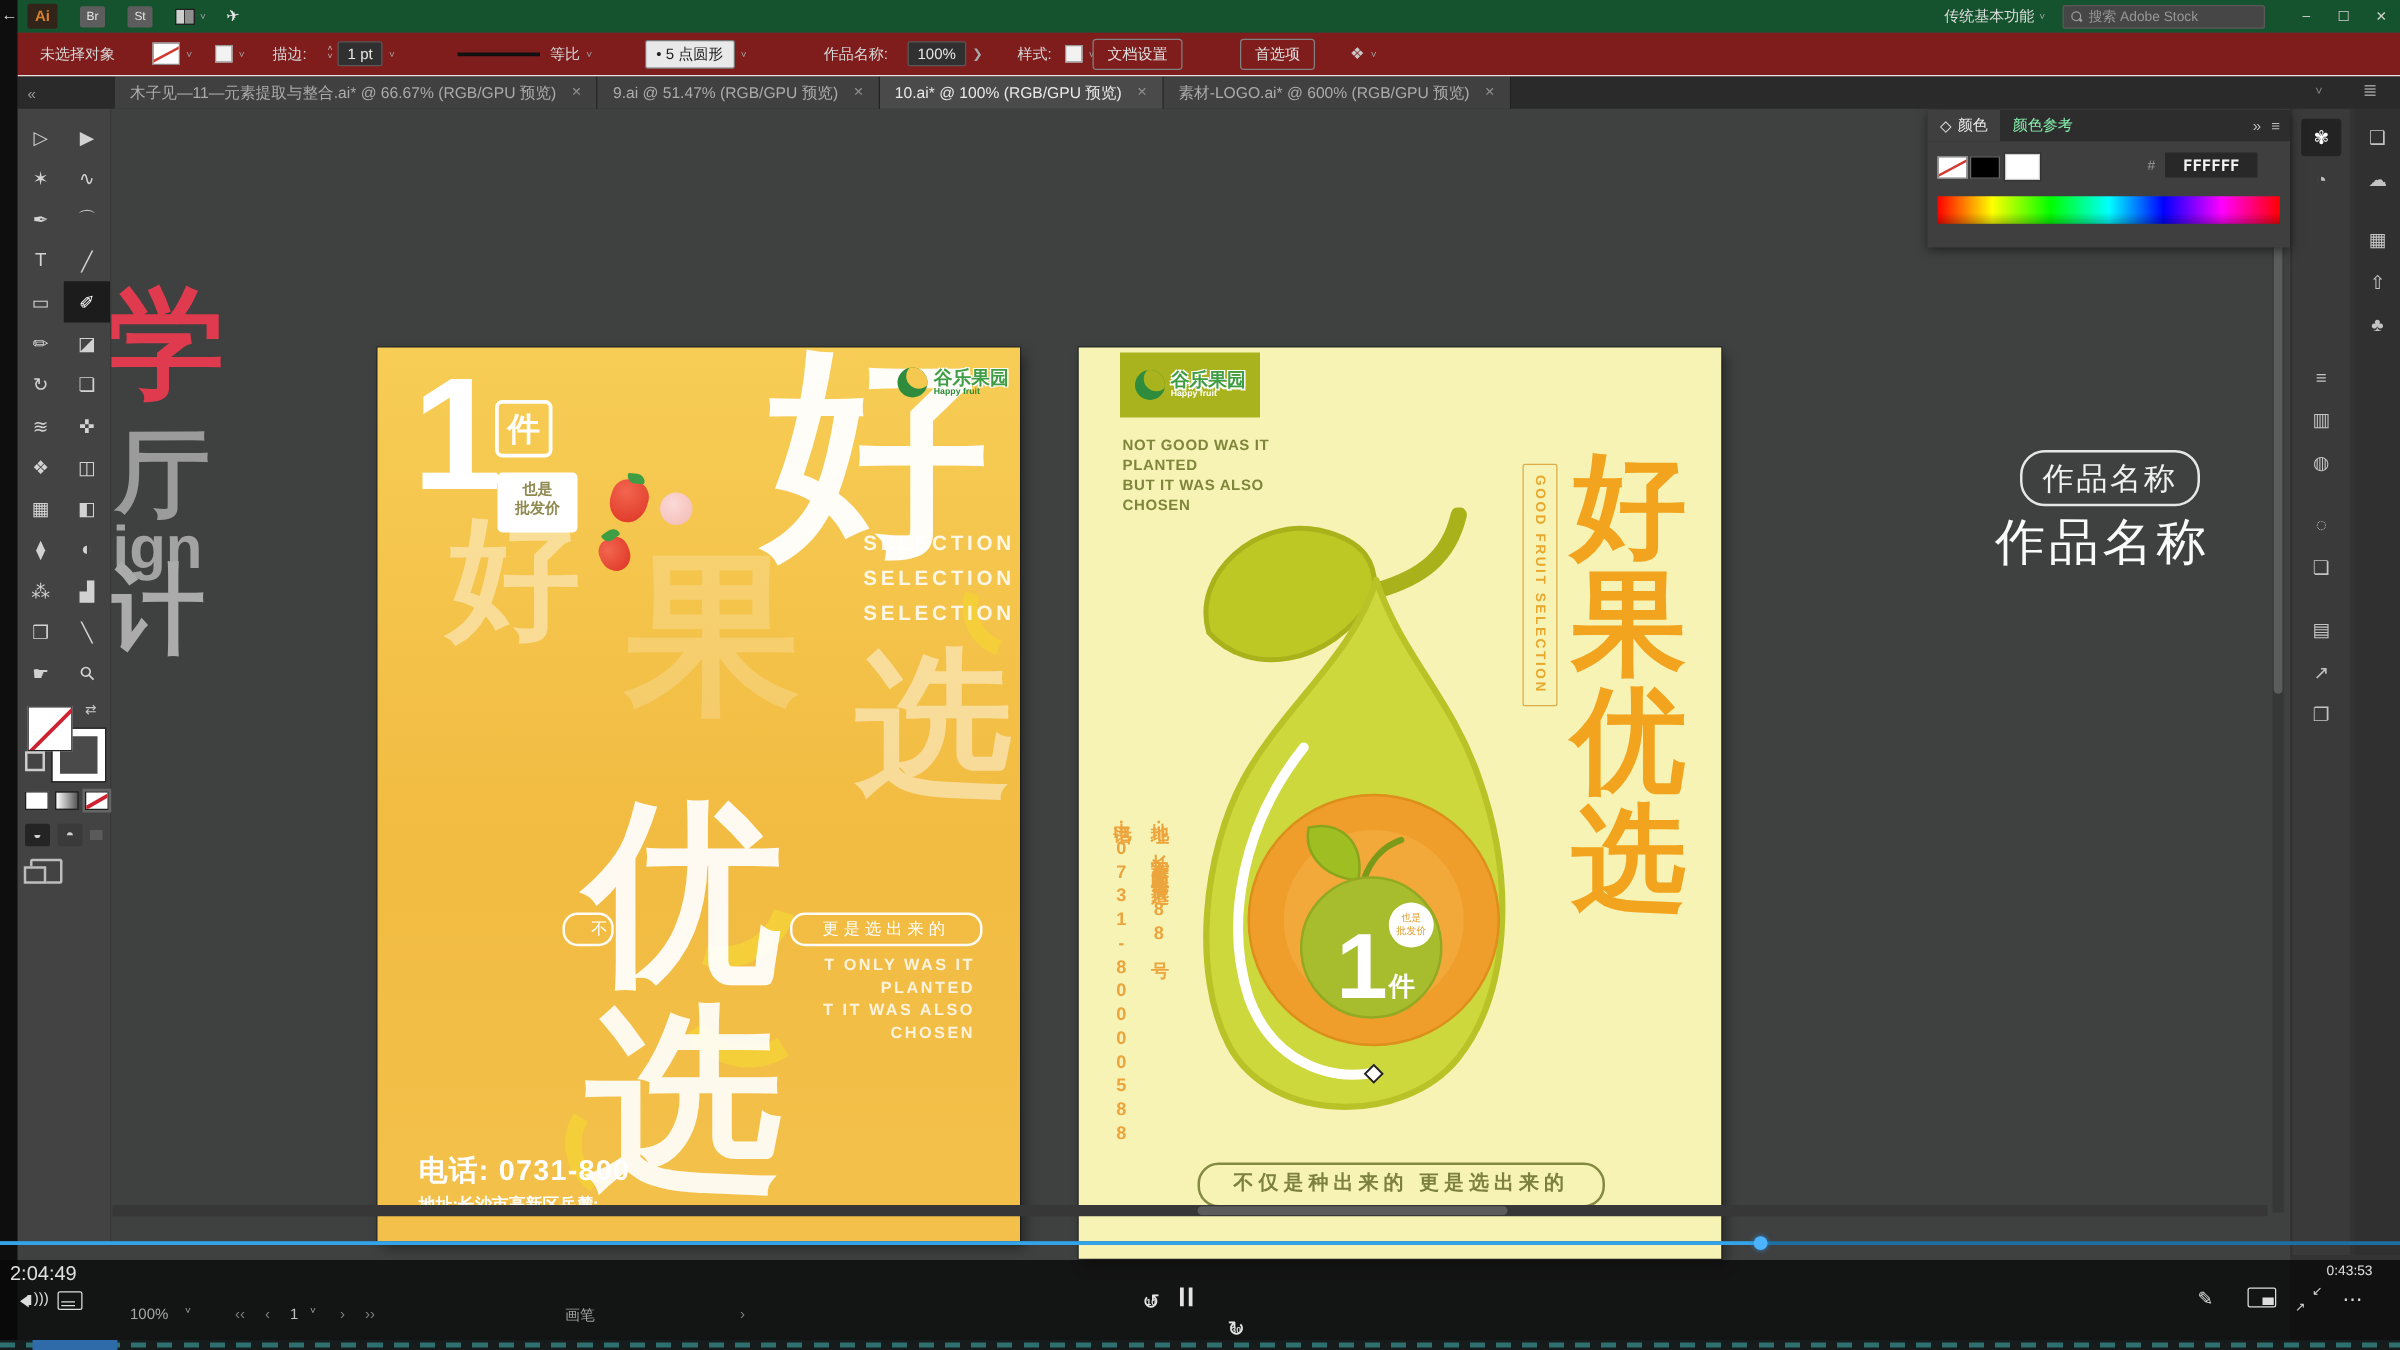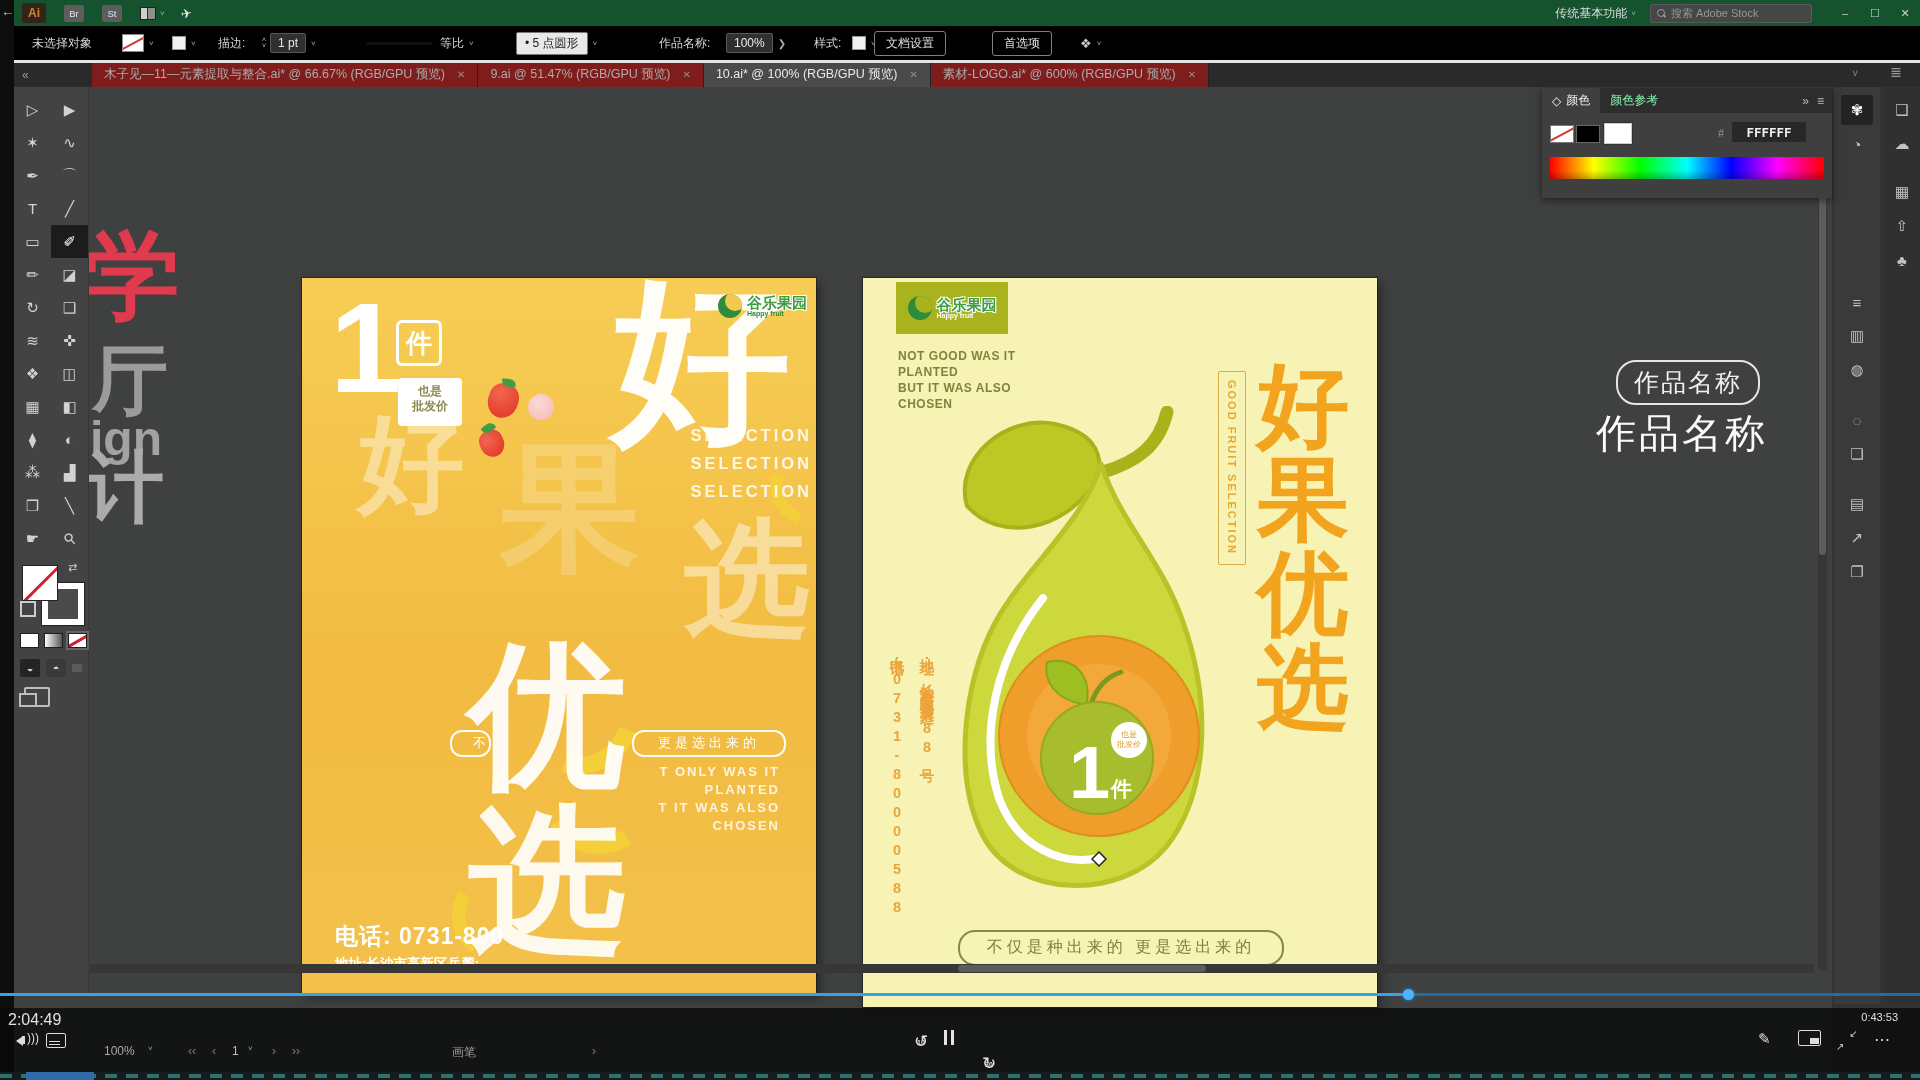--- a/index.html
+++ b/index.html
@@ -27,37 +27,37 @@
   .workspace{font-size:12px;color:#ddd}
   .searchbox{display:flex;align-items:center;width:148px;height:17px;margin-left:14px;background:#464646;
              border:1px solid #5a5a5a;border-radius:2px;padding:0 6px;color:#969696;font-size:11px}
   .mag{position:relative;width:8px;height:8px;margin-right:6px}
   .mag::before{content:"";position:absolute;left:0;top:0;width:6px;height:6px;border:1.4px solid #9a9a9a;border-radius:50%}
   .mag::after{content:"";position:absolute;left:6px;top:6px;width:3px;height:1.6px;background:#9a9a9a;transform:rotate(45deg)}
   .winbtns{display:flex;margin-left:18px}
   .winbtns span{width:30px;text-align:center;font-size:11px;color:#d0d0d0;cursor:default}
 
   
-  .controlbar{position:absolute;left:14px;top:26px;right:0;height:34px;background:#000000;z-index:29;
-              border-bottom:3px solid #e5e5e5;font-size:12px;color:#d6d6d6}
+  .controlbar{position:absolute;left:14px;top:26px;right:0;height:34px;background:#7f1d1d;z-index:29;
+              border-bottom:1px solid #e5e5e5;font-size:12px;color:#d6d6d6}
   .cb{position:absolute;top:0;height:34px;display:flex;align-items:center}
   .swatch-none{width:20px;height:16px;background:#fff;border:1px solid #888;position:relative;overflow:hidden}
   .swatch-none::after{content:"";position:absolute;left:-4px;top:7px;width:30px;height:2px;background:#d03a30;transform:rotate(-28deg)}
   .minibox{width:12px;height:12px;background:#f2f2f2;border:1px solid #999}
   .darkfield{background:#303030;border:1px solid #585858;color:#e8e8e8;padding:2px 7px;border-radius:2px}
   .stepper{display:flex;flex-direction:column;line-height:6px;font-size:7px;color:#bbb;margin-right:4px}
   .lineprev{width:66px;height:3px;background:#111;margin-right:8px}
   .brushfield{background:#e9e9e9;color:#222;border:1px solid #777;padding:2px 8px;border-radius:2px;font-size:12px}
   .cbtn{border:1px solid #808080;border-radius:3px;padding:3px 11px;color:#e0e0e0;font-size:12px}
   .cb .caret{margin-left:5px}
 
   
   .tabbar{position:absolute;left:14px;top:60px;right:0;height:27px;background:#2a2a2a;z-index:28;display:flex;align-items:flex-end}
   .tab-collapse{width:70px;text-align:left;padding-left:8px;color:#9a9a9a;font-size:12px;line-height:24px}
-  .tab{display:flex;align-items:center;height:26px;padding:0 12px;background:#7f1d1d;color:#ababab;
+  .tab{display:flex;align-items:center;height:26px;padding:0 12px;background:#404040;color:#ababab;
        font-size:12.5px;border-right:1px solid #222;white-space:nowrap}
   .tab.active{background:#4a4a4a;color:#e9e9e9}
   .tab .close{margin-left:12px;font-size:10px;color:#8f8f8f}
 
   
   .toolbar{position:absolute;left:14px;top:87px;width:74px;height:909px;background:#434343;z-index:20;
            border-right:1px solid #383838}
   .tools{display:grid;grid-template-columns:37px 37px;padding-top:6px}
   .tool{height:33px;display:flex;align-items:center;justify-content:center;font-size:15px;color:#d2d2d2}
   .tool.active{background:#1c1c1c;color:#fff}
@@ -141,21 +141,21 @@
   .pr-band{left:33px;top:4px;width:112px;height:52px;background:#a8b31d;display:flex;align-items:center;justify-content:center}
   .pr-en{left:35px;top:70px;font-size:12px;line-height:16px;color:#7f853a;font-weight:bold;letter-spacing:.5px}
   .gfbox{left:355px;top:93px;width:26px;height:192px;border:1.5px solid #dcab4a;border-radius:2px;
          display:flex;align-items:center;justify-content:center}
   .gftxt{writing-mode:vertical-rl;font-size:11px;font-weight:bold;color:#e8a82e;letter-spacing:2px;white-space:nowrap}
   .pr-chars{left:392px;top:80px;width:96px;text-align:center;font-size:92px;font-weight:800;color:#f2a41e;line-height:94px}
   .vcol{writing-mode:vertical-rl;text-orientation:upright;font-size:14.5px;font-weight:bold;color:#eca43c;letter-spacing:3px;white-space:nowrap}
   .vc1{left:24px;top:368px;height:300px}
   .vc2{left:54px;top:368px;height:310px}
   .pr-slogan{left:95px;top:652px;width:322px;height:32px;border:2px solid #858a42;border-radius:17px;
-             font-size:16px;letter-spacing:4px;color:#7d8140;text-align:center;line-height:30px;white-space:nowrap;font-weight:normal}
+             font-size:16px;letter-spacing:4px;color:#7d8140;text-align:center;line-height:30px;white-space:nowrap;font-weight:bold}
   .pearsvg{left:88px;top:128px}
 
   
   .colorpanel{position:absolute;left:1542px;top:88px;width:290px;height:110px;z-index:25;background:#3f3f3f;
               box-shadow:0 2px 8px rgba(0,0,0,.5)}
   .cp-head{height:25px;background:#2d2d2d;display:flex;align-items:center;font-size:12px}
   .cp-tab{padding:0 10px;height:25px;display:flex;align-items:center;gap:5px;color:#86efac}
   .cp-tab.active{background:#3f3f3f;color:#ececec}
   .cp-head .spread{margin-left:auto;color:#bbb;font-size:12px}
   .cp-head .pmenu{margin:0 8px;color:#bbb}

